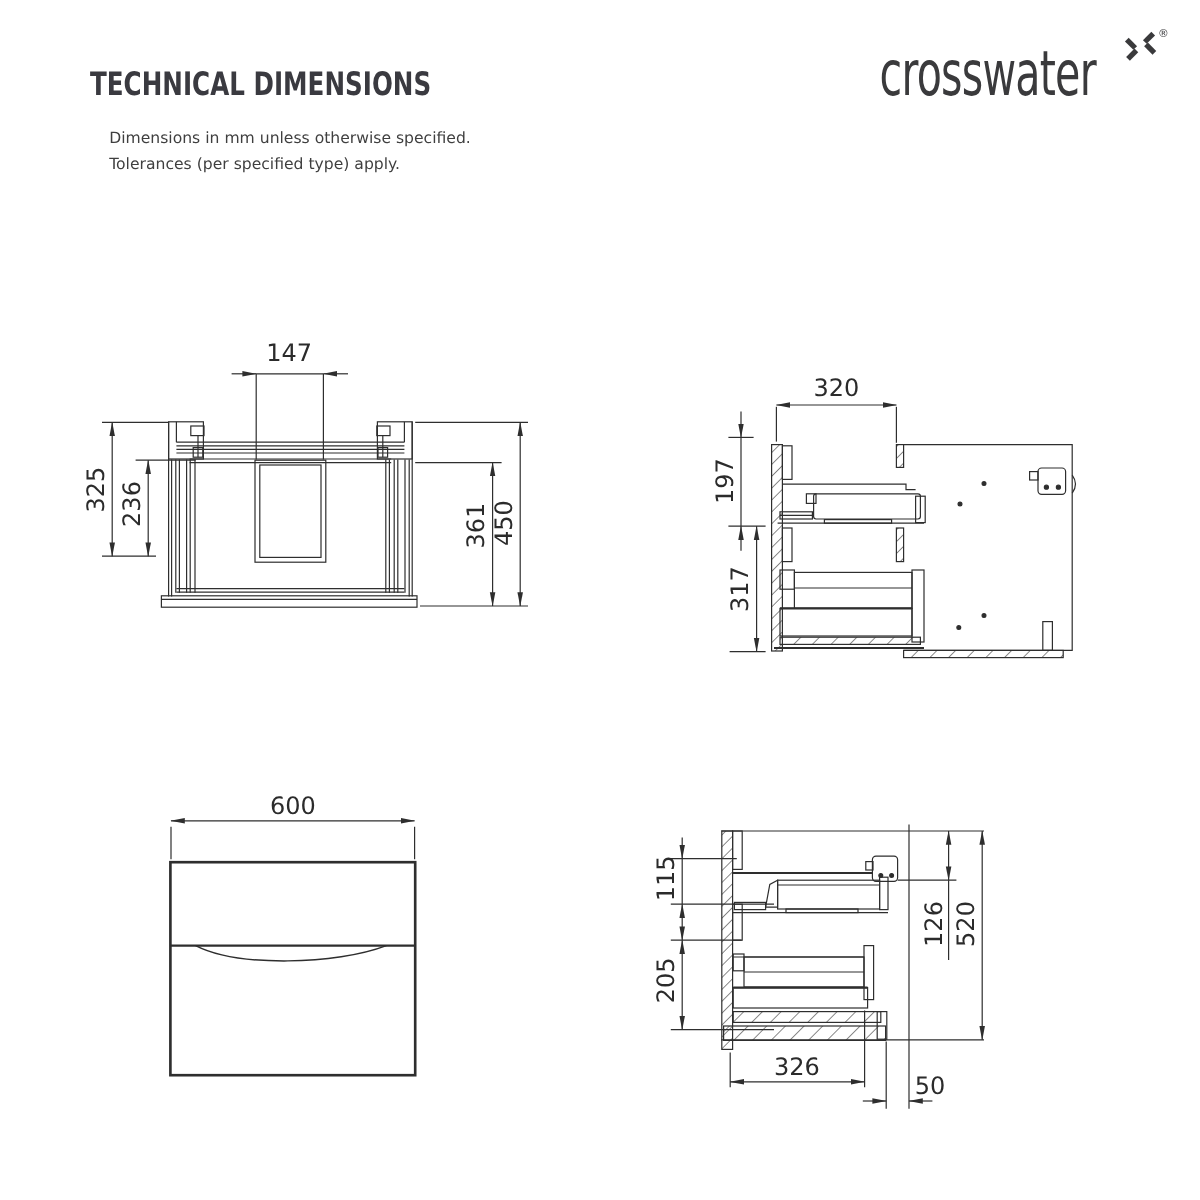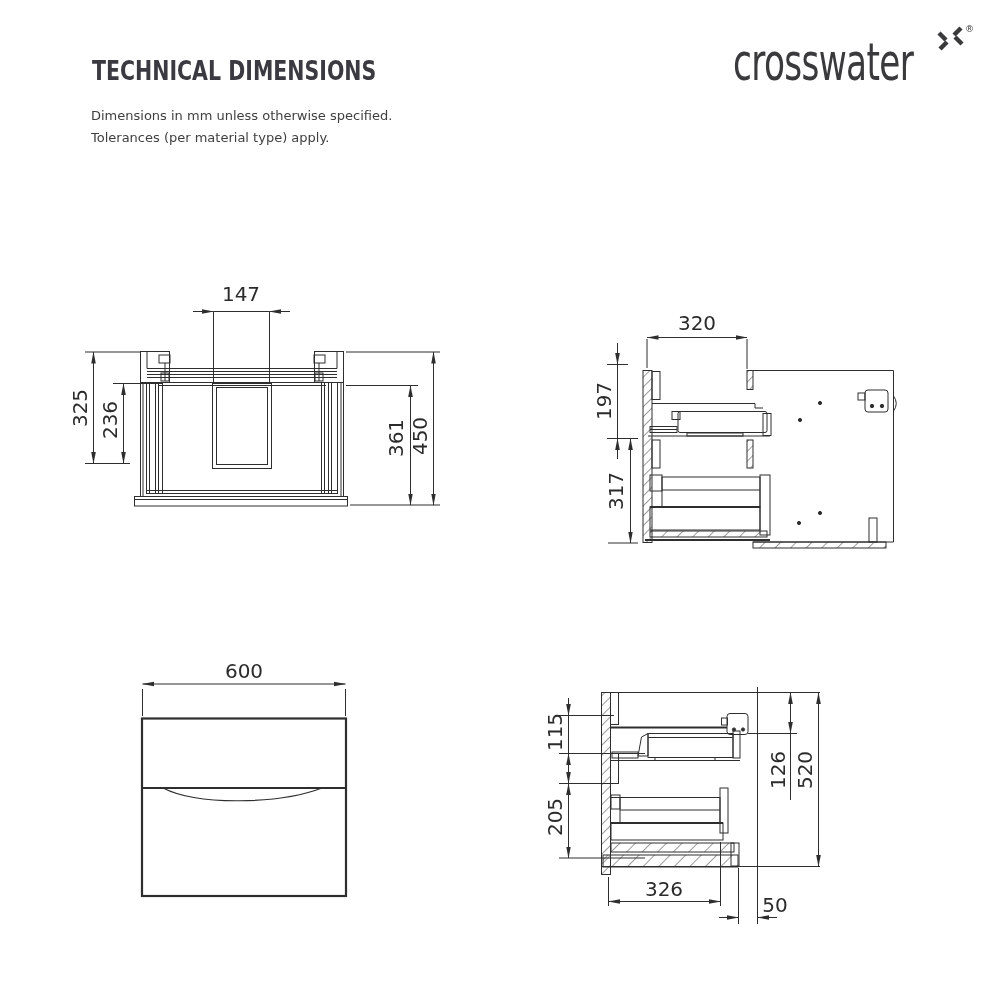--- a/index.html
+++ b/index.html
@@ -1,18 +1,18 @@
 <!DOCTYPE html>
 <html><head>
 <meta charset="utf-8">
 <style>
   html,body{margin:0;padding:0;background:#ffffff;}
   #page{position:relative;width:1000px;height:1000px;background:#ffffff;overflow:hidden;
         font-family:"DejaVu Sans","Liberation Sans",sans-serif;}
-  #header{position:absolute;left:92px;top:55px;}
+  #header{position:absolute;left:75px;top:55px;}
   #doc-title{font-size:27px;font-weight:bold;color:#3a3a40;letter-spacing:0;
              transform:scaleX(0.76);transform-origin:left top;white-space:nowrap;margin:0;}
   .subtitle{font-size:13px;color:#3f3f3f;margin:16px;white-space:nowrap;}
   #subtitle1{position:absolute;left:75px;top:92px;}
   #subtitle2{position:absolute;left:75px;top:114px;}
   #brand{position:absolute;left:733px;top:36px;width:250px;height:56px;}
   #brand-text{font-size:52px;color:#3a3a3c;letter-spacing:-1px;transform:scaleX(0.66);
               transform-origin:left top;white-space:nowrap;line-height:1;}
   #brand-x{position:absolute;left:203px;top:-10px;}
   #brand-reg{position:absolute;left:232px;top:-12px;font-size:9px;color:#3a3a3c;}
@@ -20,21 +20,21 @@
 </style>
 </head>
 <body>
 
 <div id="page">
 
   <div id="header">
     <h1 id="doc-title">TECHNICAL DIMENSIONS</h1>
   </div>
   <div id="subtitle1" class="subtitle">Dimensions in mm unless otherwise specified.</div>
-  <div id="subtitle2" class="subtitle">Tolerances (per material type) apply.</div>
+  <div id="subtitle2" class="subtitle">Tolerances (per specified type) apply.</div>
 
   <div id="brand">
     <div id="brand-text">crosswater</div>
     <svg id="brand-x" width="30" height="28" viewBox="0 0 30 28">
       <g stroke="#3a3a3c" stroke-width="4.4" fill="none">
         <line x1="3" y1="7" x2="10" y2="14"></line>
         <line x1="25" y1="2" x2="18" y2="9"></line>
         <line x1="4" y1="23" x2="11" y2="16"></line>
         <line x1="26" y1="18" x2="19" y2="11"></line>
       </g>

